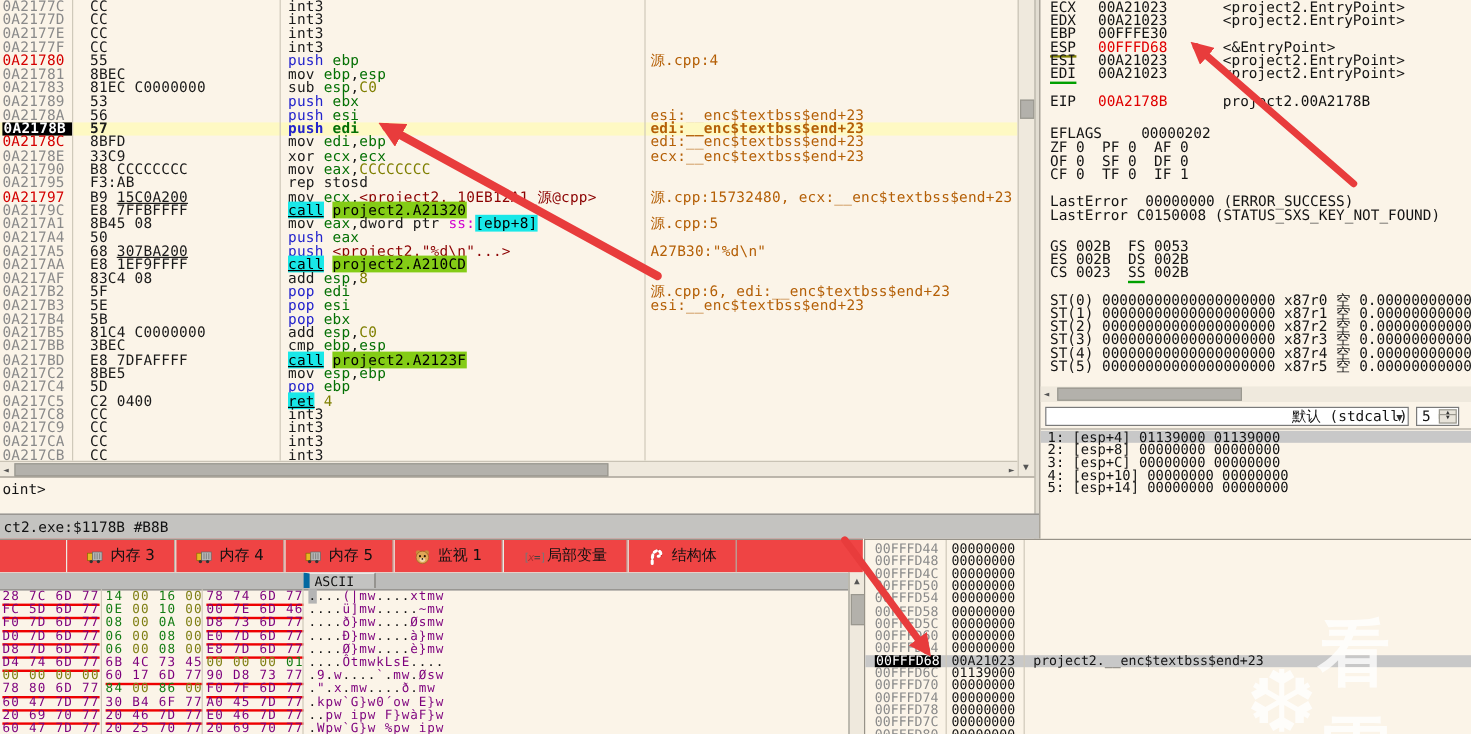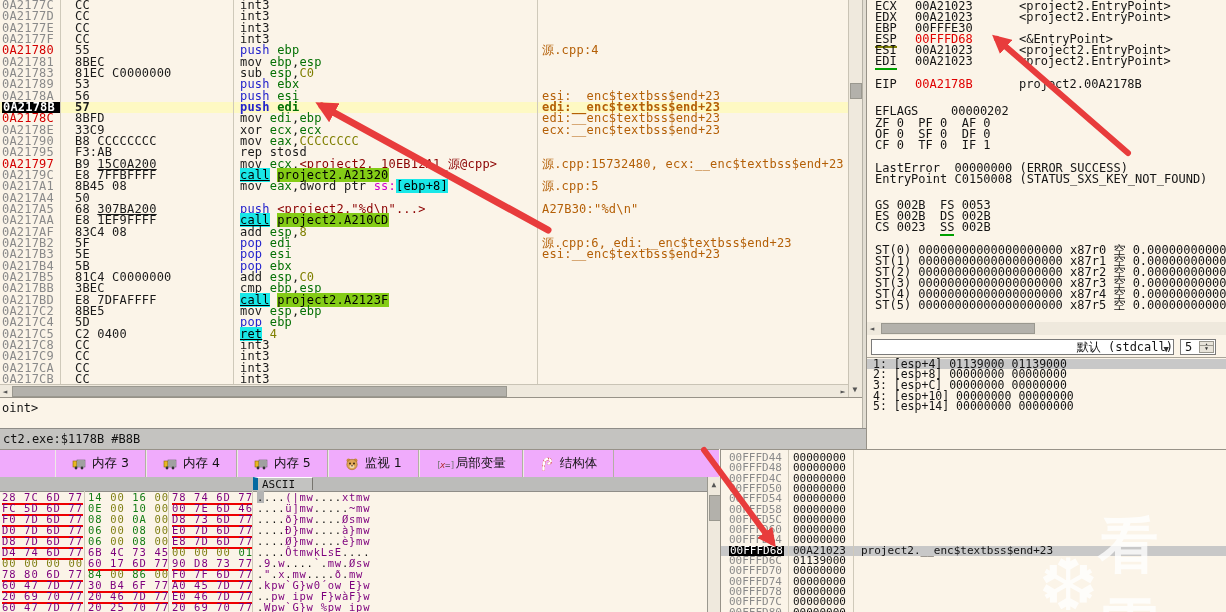--- a/index.html
+++ b/index.html
@@ -53,21 +53,21 @@
   #cc-select{position:absolute;left:4px;top:1px;width:303px;height:16px;background:#fff;border:1px solid #7a7a7a;line-height:15px;padding-left:4px;box-sizing:border-box;font-size:12px;text-align:right;}
   #cc-caret{position:absolute;right:4px;top:2px;font-size:9px;color:#333;}
   #arg-spin{position:absolute;left:313px;top:1px;width:36px;height:16px;background:#fff;border:1px solid #7a7a7a;box-sizing:border-box;}
   #arg-count{position:absolute;left:4px;top:0;line-height:14px;font-size:12px;}
   .spin-btn{position:absolute;right:1px;width:13px;height:6px;background:#e8e4da;border:1px solid #9a988f;font-size:5px;line-height:5px;text-align:center;color:#333;}
   #args{position:absolute;left:0;top:357px;width:360px;height:60px;}
   .arg-row{position:absolute;left:0;width:360px;height:10.7px;line-height:10.7px;padding-left:6px;box-sizing:border-box;font-size:11.5px;white-space:nowrap;}
   .arg-row.sel{background:#c8c8c8;}
 
   
-  #tabs{position:absolute;left:0;top:449px;width:719px;height:28px;background:#f0abfc;border-top:1px solid #979288;box-sizing:border-box;display:flex;align-items:stretch;padding-left:55px;}
+  #tabs{position:absolute;left:0;top:449px;width:719px;height:28px;background:#ef4444;border-top:1px solid #979288;box-sizing:border-box;display:flex;align-items:stretch;padding-left:55px;}
   .tab{display:flex;align-items:center;gap:6px;padding:0 16px;border-right:1px solid #b3afa3;border-left:1px solid #edebe4;font-size:12.5px;color:#111;font-family:"DejaVu Sans",sans-serif;}
   .tab .ticon{display:inline-block;width:14px;height:14px;}
 
   
   #dump{position:absolute;left:0;top:477px;width:707px;height:135px;overflow:hidden;background:#fbf4e8;}
   #dump-header{position:absolute;left:0;top:0;width:707px;height:14px;background:#bcbcba;border-bottom:1px solid #8f8d88;}
   #ascii-head{position:absolute;left:253px;top:0;width:60px;height:13px;background:#c3c3c1;border-left:5px solid #0369a1;border-top:1px solid #fff;border-right:1px solid #77756f;line-height:13px;padding-left:4px;box-sizing:border-box;font-size:11px;color:#111;}
   .dmp-row{position:absolute;left:0;width:707px;height:11px;line-height:11px;white-space:nowrap;}
   .dg{position:absolute;top:0;font-size:10.5px;letter-spacing:1.05px;}
   .dg.g1{left:2px;} .dg.g2{left:88px;} .dg.g3{left:172px;}
@@ -200,20 +200,21 @@
         </div>
         <div class="drow">
           <span class="dcol c-addr ">0A217A1</span>
           <span class="dcol c-bytes"><span>8B45 08</span></span>
           <span class="dcol c-instr"><span class="tk-k">mov </span><span class="tk-r">eax</span><span class="tk-k">,</span><span class="tk-k">dword ptr </span><span class="tk-g">ss:</span><span class="tk-m">[ebp+8]</span></span>
           <span class="dcol c-comment">源.cpp:5</span>
         </div>
         <div class="drow">
           <span class="dcol c-addr ">0A217A4</span>
           <span class="dcol c-bytes"><span>50</span></span>
+          <span class="dcol c-instr"><span class="tk-p">push </span><span class="tk-r">eax</span></span>
           <span class="dcol c-comment"></span>
         </div>
         <div class="drow">
           <span class="dcol c-addr ">0A217A5</span>
           <span class="dcol c-bytes"><span>68 </span><span class="byte-ul">307BA200</span></span>
           <span class="dcol c-instr"><span class="tk-p">push </span><span class="tk-s">&lt;project2."%d\n"...&gt;</span></span>
           <span class="dcol c-comment">A27B30:"%d\n"</span>
         </div>
         <div class="drow">
           <span class="dcol c-addr ">0A217AA</span>
@@ -336,21 +337,21 @@
         <div class="rline" style="top: 23px;"><span class="rname"><span>EBP</span></span><span class="rval">00FFFE30</span><span></span></div>
         <div class="rline" style="top: 34px;"><span class="rname"><span class="ul-o">ESP</span></span><span class="rval red">00FFFD68</span><span>&lt;&amp;EntryPoint&gt;</span></div>
         <div class="rline" style="top: 45px;"><span class="rname"><span>ESI</span></span><span class="rval">00A21023</span><span>&lt;project2.EntryPoint&gt;</span></div>
         <div class="rline" style="top: 56px;"><span class="rname"><span class="ul-g">EDI</span></span><span class="rval">00A21023</span><span>&lt;project2.EntryPoint&gt;</span></div>
         <div class="rline" style="top: 79px;"><span class="rname">EIP</span><span class="rval red">00A2178B</span><span>project2.00A2178B</span></div>
         <div class="rline" style="top: 106px;"><span style="display:inline-block;width:76px">EFLAGS</span><span>00000202</span></div>
         <div class="rline" style="top: 118px; white-space: pre;">ZF 0  PF 0  AF 0</div>
         <div class="rline" style="top: 129px; white-space: pre;">OF 0  SF 0  DF 0</div>
         <div class="rline" style="top: 140px; white-space: pre;">CF 0  TF 0  IF 1</div>
         <div class="rline" style="top: 163px; white-space: pre;">LastError  00000000 (ERROR_SUCCESS)</div>
-        <div class="rline" style="top: 174px; white-space: pre;">EntryPoint C0150008 (STATUS_SXS_KEY_NOT_FOUND)</div>
+        <div class="rline" style="top: 174px; white-space: pre;">LastError C0150008 (STATUS_SXS_KEY_NOT_FOUND)</div>
         <div class="rline" style="top: 200px; white-space: pre;"><span>GS</span><span> 002B  </span><span>FS</span><span> 0053</span></div>
         <div class="rline" style="top: 211px; white-space: pre;"><span>ES</span><span> 002B  </span><span>DS</span><span> 002B</span></div>
         <div class="rline" style="top: 222px; white-space: pre;"><span>CS</span><span> 0023  </span><span class="ul-g">SS</span><span> 002B</span></div>
         <div class="rline" style="top: 245px; white-space: pre;">ST(0) 00000000000000000000 x87r0 空 0.000000000000000000000000</div>
         <div class="rline" style="top: 256px; white-space: pre;">ST(1) 00000000000000000000 x87r1 空 0.000000000000000000000000</div>
         <div class="rline" style="top: 267px; white-space: pre;">ST(2) 00000000000000000000 x87r2 空 0.000000000000000000000000</div>
         <div class="rline" style="top: 278px; white-space: pre;">ST(3) 00000000000000000000 x87r3 空 0.000000000000000000000000</div>
         <div class="rline" style="top: 289px; white-space: pre;">ST(4) 00000000000000000000 x87r4 空 0.000000000000000000000000</div>
         <div class="rline" style="top: 300px; white-space: pre;">ST(5) 00000000000000000000 x87r5 空 0.000000000000000000000000</div>
       </div>

